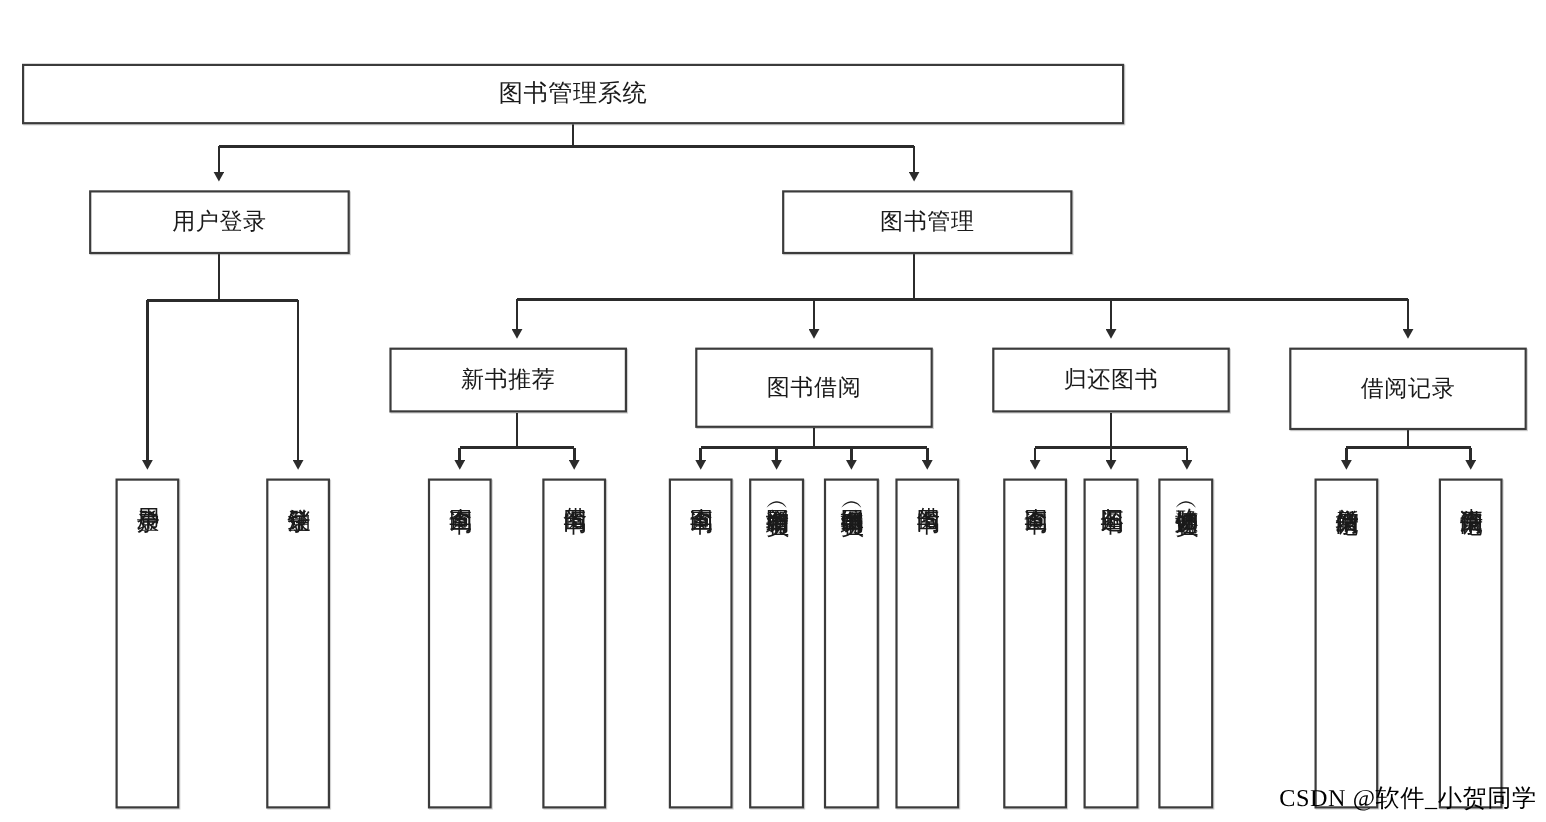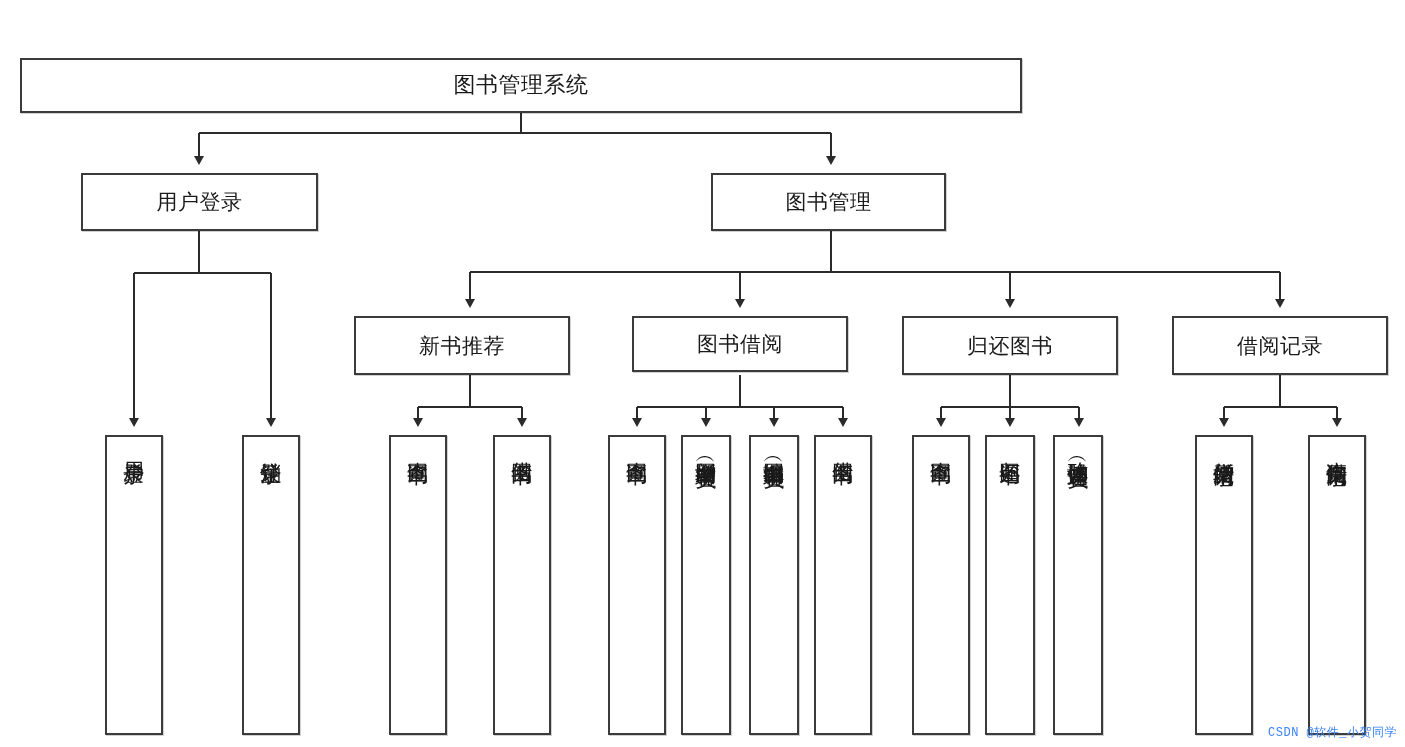--- a/index.html
+++ b/index.html
@@ -62,25 +62,25 @@
     text-orientation: upright;
     font-size: 21px;
     line-height: 1.32;
     letter-spacing: 1px;
     white-space: nowrap;
   }
   .watermark {
     position: absolute;
     right: 8px;
     bottom: 6px;
-    font-size: 12px;
-    color: #3b82f6;
+    font-size: 22px;
+    color: #000000;
     letter-spacing: 0.5px;
     white-space: nowrap;
-    font-family: Liberation Mono, monospace;
+    font-family: Liberation Serif, serif;
   }
 </style>
 </head>
 <body>
 
 <div id="canvas">
 
   <svg id="edges" viewBox="0 0 1405 747" xmlns="http://www.w3.org/2000/svg">
     <defs>
       <marker id="arrow" markerWidth="9" markerHeight="10" refX="1" refY="5" orient="auto" markerUnits="userSpaceOnUse">
@@ -131,34 +131,34 @@
     </g>
   </svg>
 
   <div class="node horiz root" style="left:20px; top:12px; width:1002px; height:55px;margin-top:46px;">
     <span class="label">图书管理系统</span>
   </div>
 
   <div class="node horiz" style="left:81px; top:173px; width:237px; height:58px;">
     <span class="label">用户登录</span>
   </div>
-  <div class="node horiz" style="left:711px; top:173px; width:235px; height:58px;">
+  <div class="node horiz" style="left:711px; top:173px; width:264px; height:58px;">
     <span class="label">图书管理</span>
   </div>
 
   <div class="node horiz" style="left:354px; top:316px; width:216px; height:59px;">
     <span class="label">新书推荐</span>
   </div>
-  <div class="node horiz" style="left:632px; top:316px; width:216px; height:56px;">
+  <div class="node horiz" style="left:632px; top:316px; width:216px; height:73px;">
     <span class="label">图书借阅</span>
   </div>
   <div class="node horiz" style="left:902px; top:316px; width:216px; height:59px;">
     <span class="label">归还图书</span>
   </div>
-  <div class="node horiz" style="left:1172px; top:316px; width:216px; height:59px;">
+  <div class="node horiz" style="left:1172px; top:316px; width:216px; height:75px;">
     <span class="label">借阅记录</span>
   </div>
 
   <div class="node vert" style="left:105px; top:435px; width:58px; height:300px;">
     <span class="label">用户登录</span>
   </div>
   <div class="node vert" style="left:242px; top:435px; width:58px; height:300px;">
     <span class="label">注销登录</span>
   </div>
 

